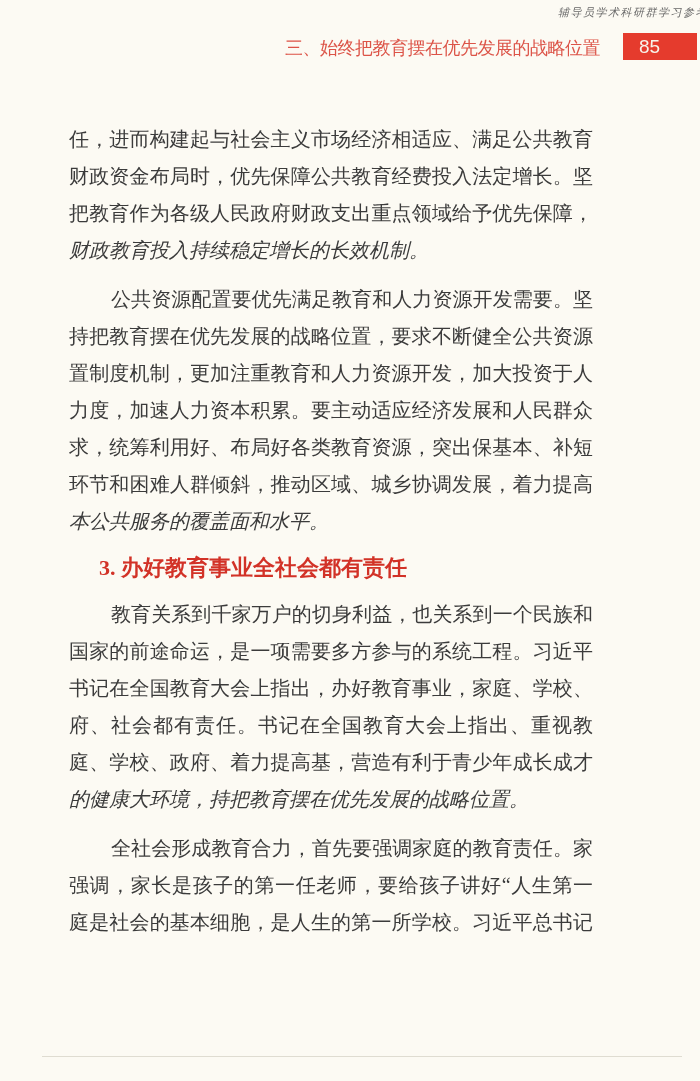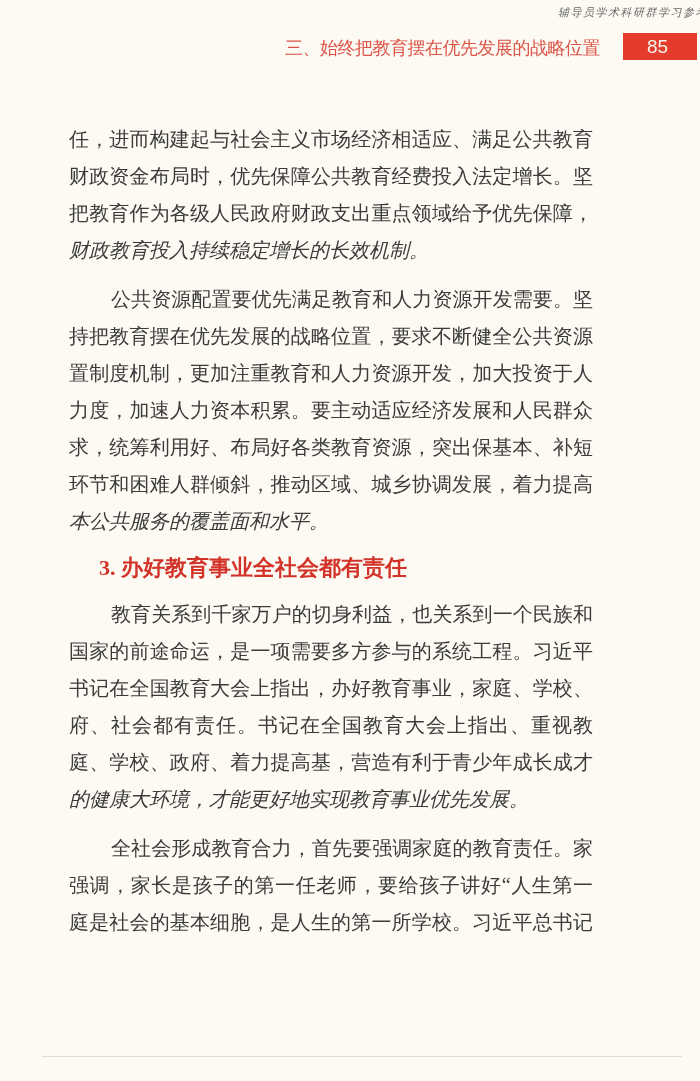--- a/index.html
+++ b/index.html
@@ -33,21 +33,21 @@
     color: var(--title-red, #dc5448);
     white-space: nowrap;
     text-align: right;
   }
   .page-badge {
     position: absolute;
     left: 623px; top: 33px;
     width: 74px; height: 27px;
     background: var(--box-red, #e53b2d);
     display: flex; align-items: center;
-    padding-left: 24px;
+    padding-left: 16px;
     box-sizing: border-box;
     font-family: "Liberation Sans", "DejaVu Sans", sans-serif;
     font-size: 19px;
     color: #f7f3ea;
   }
 
   
   .page-body {
     position: absolute;
     left: 57px; top: 109px;
@@ -111,21 +111,21 @@
       <div class="body-line">环节和困难人群倾斜，推动区域、城乡协调发展，着力提高基</div>
       <div class="body-line last">本公共服务的覆盖面和水平。</div>
     </div>
     <div class="section-heading">3. 办好教育事业全社会都有责任</div>
     <div class="para">
       <div class="body-line indent">教育关系到千家万户的切身利益，也关系到一个民族和</div>
       <div class="body-line">国家的前途命运，是一项需要多方参与的系统工程。习近平总</div>
       <div class="body-line">书记在全国教育大会上指出，办好教育事业，家庭、学校、政</div>
       <div class="body-line">府、社会都有责任。书记在全国教育大会上指出、重视教育，家</div>
       <div class="body-line">庭、学校、政府、着力提高基，营造有利于青少年成长成才</div>
-      <div class="body-line last">的健康大环境，才能更好地实现教育事业优先发展。</div>
+      <div class="body-line last">的健康大环境，持把教育摆在优先发展的战略位置。</div>
     </div>
     <div class="para">
       <div class="body-line indent">全社会形成教育合力，首先要强调家庭的教育责任。家</div>
       <div class="body-line">强调，家长是孩子的第一任老师，要给孩子讲好“人生第一</div>
       <div class="body-line">庭是社会的基本细胞，是人生的第一所学校。习近平总书记</div>
     </div>
   </div>
 
 <div class="bottom-shadow"></div>
 

